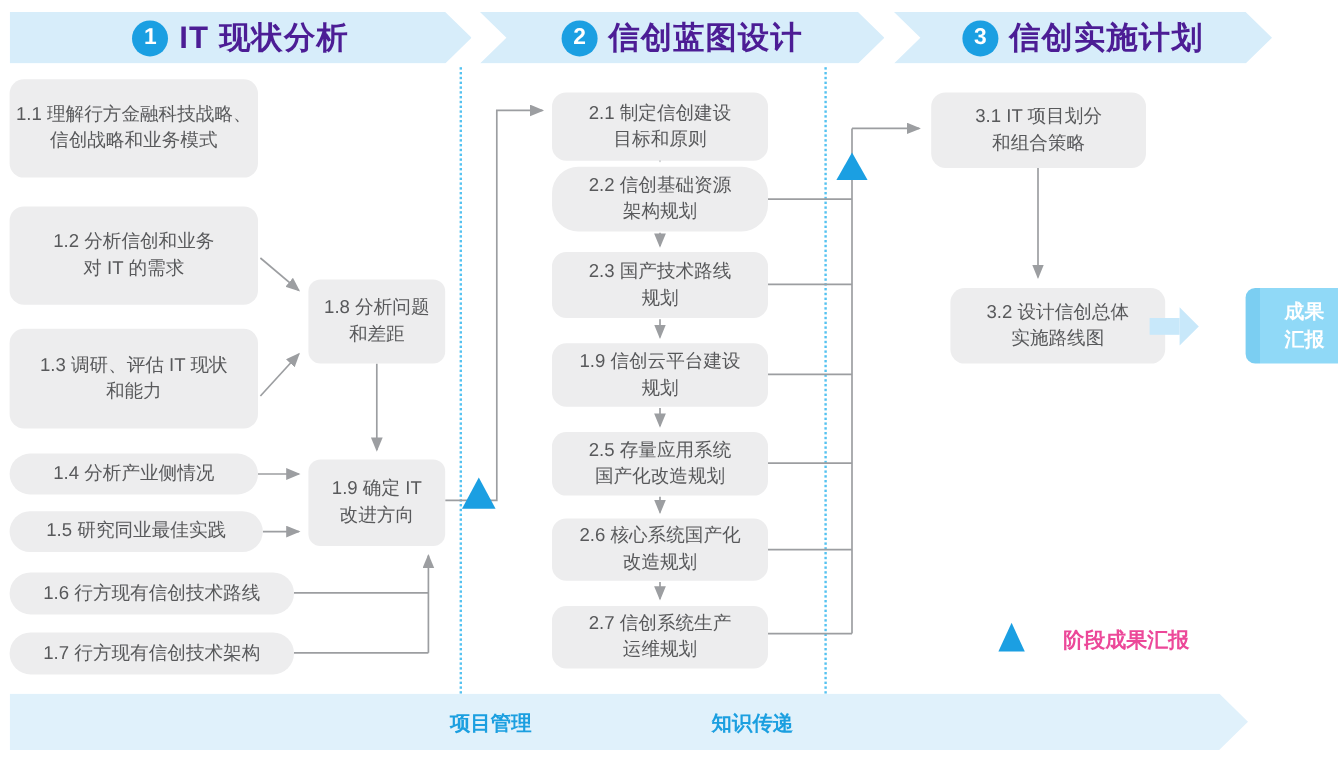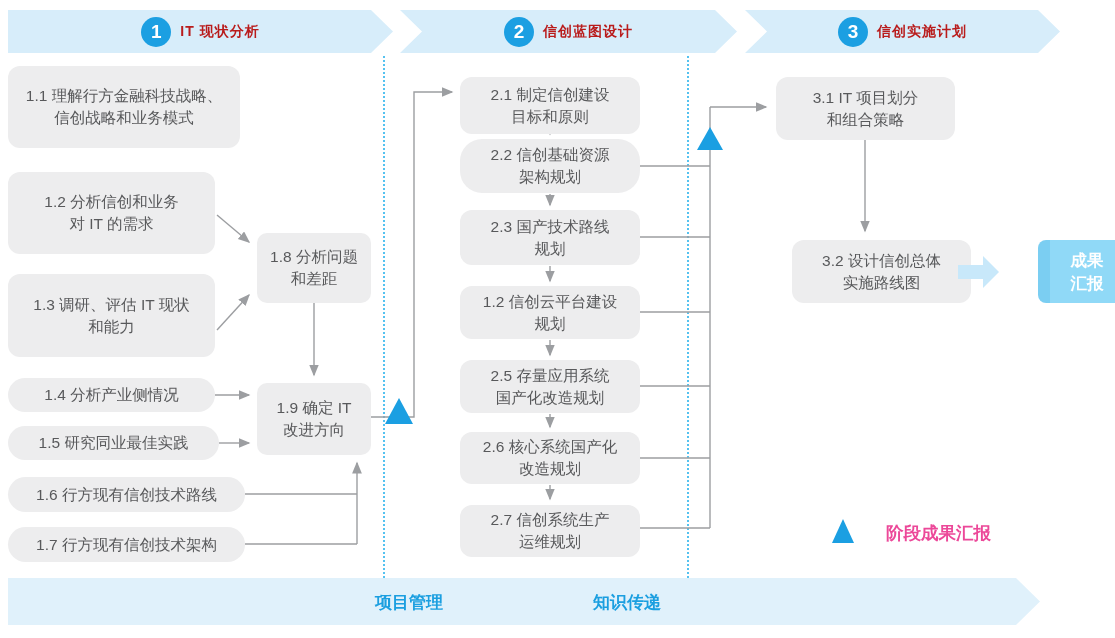--- a/index.html
+++ b/index.html
@@ -11,21 +11,21 @@
   .band {
     position:absolute; top:10px; height:43px; background:#D7EDFA;
     display:flex; align-items:center; justify-content:center; gap:9px;
   }
   .band-first { clip-path:polygon(0 0, calc(100% - 22px) 0, 100% 50%, calc(100% - 22px) 100%, 0 100%); }
   .band-mid   { clip-path:polygon(0 0, calc(100% - 22px) 0, 100% 50%, calc(100% - 22px) 100%, 0 100%, 22px 50%); }
   .phase-num {
     width:30px; height:30px; border-radius:50%; background:#1B9FE2; color:#fff;
     font-weight:bold; font-size:19px; display:flex; align-items:center; justify-content:center; flex:0 0 auto;
   }
-  .phase-title { color:#b91c1c; font-weight:bold; font-size:14px; letter-spacing:1px; }
+  .phase-title { color:#4c1d95; font-weight:bold; font-size:26px; letter-spacing:1px; }
   
   .dotline { position:absolute; top:56px; height:522px; width:0; border-left:2px dotted #55C2F0; }
   
   .gbox {
     position:absolute; background:#EDEDEE; border-radius:12px; color:#58595B;
     font-size:15.5px; line-height:1.42; display:flex; align-items:center; justify-content:center;
     text-align:center; white-space:pre-line; padding:2px 4px; box-sizing:border-box;
   }
   .pill { border-radius:18px; }
   .small-r { border-radius:10px; }
@@ -108,42 +108,42 @@
       <line x1="640" y1="458" x2="710" y2="458"></line>
       <line x1="640" y1="528" x2="710" y2="528"></line>
       <line x1="710" y1="107" x2="766" y2="107" marker-end="url(#arr)"></line>
       <line x1="865" y1="140" x2="865" y2="231" marker-end="url(#arr)"></line>
     </g>
   </svg>
 
   <div class="tri" style="left:385px;top:398px;"></div>
   <div class="tri tri-mid" style="left:697px;top:127px;"></div>
 
-  <div class="gbox" style="left:8px;top:66px;width:232px;height:82px;">1.1 理解行方金融科技战略、
+  <div class="gbox" style="left:8px;top:66px;width:207px;height:82px;">1.1 理解行方金融科技战略、
 信创战略和业务模式</div>
   <div class="gbox" style="left:8px;top:172px;width:207px;height:82px;">1.2 分析信创和业务
 对 IT 的需求</div>
   <div class="gbox" style="left:8px;top:274px;width:207px;height:83px;">1.3 调研、评估 IT 现状
 和能力</div>
   <div class="gbox pill" style="left:8px;top:378px;width:207px;height:34px;">1.4 分析产业侧情况</div>
   <div class="gbox pill" style="left:8px;top:426px;width:211px;height:34px;">1.5 研究同业最佳实践</div>
   <div class="gbox pill" style="left:8px;top:477px;width:237px;height:35px;">1.6 行方现有信创技术路线</div>
   <div class="gbox pill" style="left:8px;top:527px;width:237px;height:35px;">1.7 行方现有信创技术架构</div>
   <div class="gbox small-r" style="left:257px;top:233px;width:114px;height:70px;">1.8 分析问题
 和差距</div>
   <div class="gbox small-r" style="left:257px;top:383px;width:114px;height:72px;">1.9 确定 IT
 改进方向</div>
 
   <div class="gbox" style="left:460px;top:65px;width:180px;height:57px;margin-top:12px;">2.1 制定信创建设
 目标和原则</div>
   <div class="gbox" style="left:460px;top:139px;width:180px;height:54px;border-radius:22px;">2.2 信创基础资源
 架构规划</div>
   <div class="gbox" style="left:460px;top:210px;width:180px;height:55px;">2.3 国产技术路线
 规划</div>
-  <div class="gbox" style="left:460px;top:286px;width:180px;height:53px;">1.2 信创云平台建设
+  <div class="gbox" style="left:460px;top:286px;width:180px;height:53px;">1.9 信创云平台建设
 规划</div>
   <div class="gbox" style="left:460px;top:360px;width:180px;height:53px;">2.5 存量应用系统
 国产化改造规划</div>
   <div class="gbox" style="left:460px;top:432px;width:180px;height:52px;">2.6 核心系统国产化
 改造规划</div>
   <div class="gbox" style="left:460px;top:505px;width:180px;height:52px;">2.7 信创系统生产
 运维规划</div>
 
   <div class="gbox" style="left:776px;top:77px;width:179px;height:63px;">3.1 IT 项目划分
 和组合策略</div>

